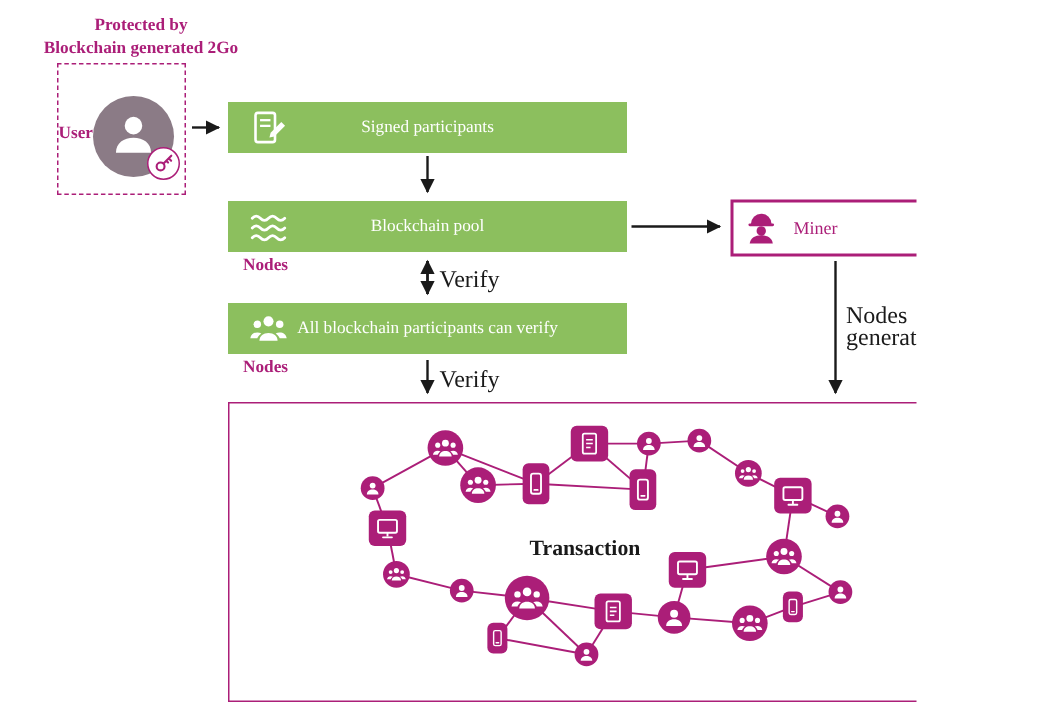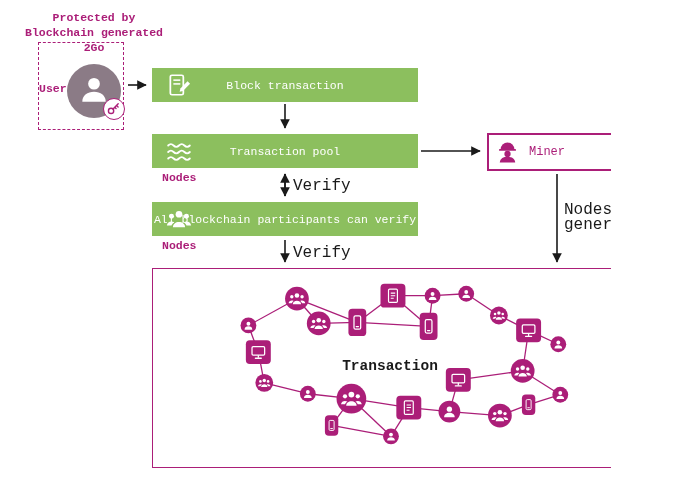--- a/index.html
+++ b/index.html
@@ -1,17 +1,17 @@
 <!DOCTYPE html>
 <html style="--magenta: #ab1e78; --green: #8cbf5e; --avatar: #8b7b86;"><head>
 <meta charset="utf-8">
 <style>
   html,body{margin:0;padding:0;background:#fff;}
   .canvas{position:relative;width:611px;height:484px;background:#fff;overflow:hidden;
-          font-family:Liberation Mono, monospace;color:#1a1a1a;}
+          font-family:Liberation Serif, serif;color:#1a1a1a;}
   .header{position:absolute;left:14px;top:10px;width:160px;text-align:center;
           color:var(--magenta,#ab1e78);font-weight:700;font-size:11.5px;line-height:15px;}
   .user-box{position:absolute;left:38px;top:42px;width:86px;height:88px;
             border:1.5px dashed var(--magenta,#ab1e78);box-sizing:border-box;
             display:flex;flex-direction:row;align-items:center;padding-top:5px;}
   .user-label{color:var(--magenta,#ab1e78);font-weight:700;font-size:11.5px;}
   .avatar{width:54px;height:54px;border-radius:50%;background:var(--avatar,#8b7b86);
           position:relative;margin-top:4px;}
   .avatar .person{position:absolute;left:9px;top:7px;}
   .badge{position:absolute;right:-4px;bottom:-2px;width:22px;height:22px;border-radius:50%;
@@ -128,28 +128,28 @@
             <use href="#ic-key" xlink:href="#ic-key"></use>
           </svg>
       </div>
     </div>
   </div>
 
   <div class="bar" style="top:68px">
     <svg class="bar-icon" width="26" height="26">
         <use href="#ic-docpen" xlink:href="#ic-docpen"></use>
       </svg>
-    <div class="label">Block transaction</div>
+    <div class="label">Signed participants</div>
   </div>
 
   <div class="bar" style="top:134px">
     <svg class="bar-icon" style="top:7px" width="26" height="22">
         <use href="#ic-waves" xlink:href="#ic-waves"></use>
       </svg>
-    <div class="label">Transaction pool</div>
+    <div class="label">Blockchain pool</div>
   </div>
   <div class="nodes-label" style="top:171px">Nodes</div>
 
   <div class="bar" style="top:202px">
     <svg class="bar-icon" width="26" height="26" style="color:#fff">
         <use href="#ni-group" xlink:href="#ni-group"></use>
       </svg>
     <div class="label">All blockchain participants can verify</div>
   </div>
   <div class="nodes-label" style="top:239px">Nodes</div>

